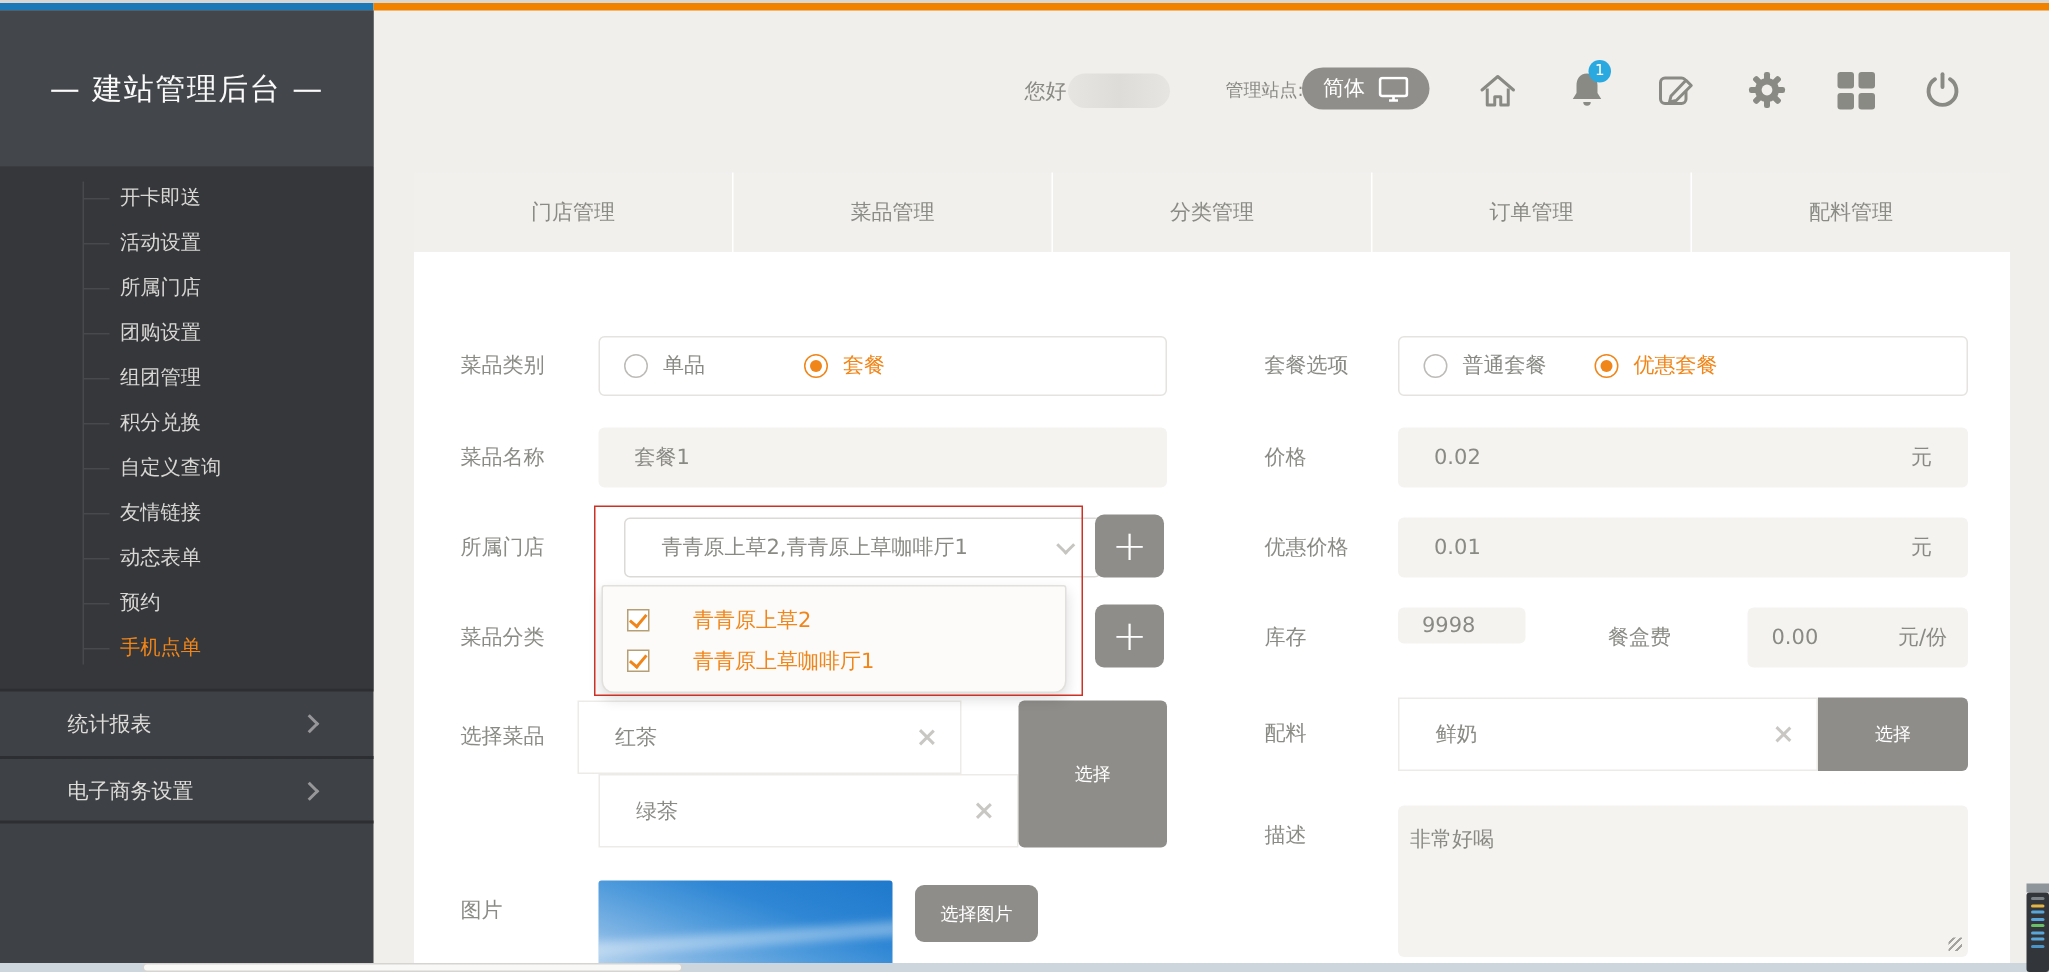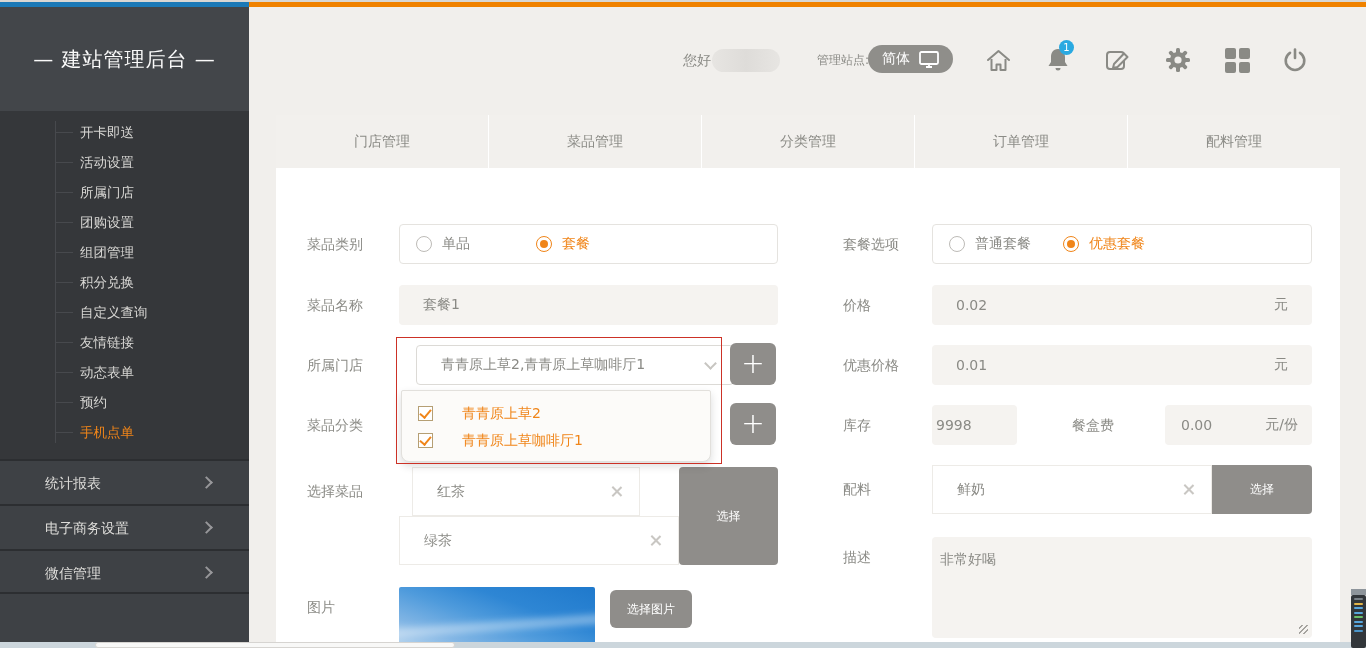--- a/index.html
+++ b/index.html
@@ -125,21 +125,20 @@
       <div class="sm-item"><span class="tick"></span><span>积分兑换</span></div>
       <div class="sm-item"><span class="tick"></span><span>自定义查询</span></div>
       <div class="sm-item"><span class="tick"></span><span>友情链接</span></div>
       <div class="sm-item"><span class="tick"></span><span>动态表单</span></div>
       <div class="sm-item"><span class="tick"></span><span>预约</span></div>
       <div class="sm-item active"><span class="tick"></span><span>手机点单</span></div>
     </nav>
     <div class="sections">
       <div class="sec-item"><span>统计报表</span><i class="chev-right"></i></div>
       <div class="sec-item"><span>电子商务设置</span><i class="chev-right"></i></div>
-      <div class="sec-item"><span>微信管理</span><i class="chev-right"></i></div>
     </div>
   </aside>
 
   <header class="topbar">
     <span class="greeting">您好</span>
     <span class="redact"></span>
     <span class="site-label">管理站点:</span>
     <div class="lang-pill">
       <span>简体</span>
       <span>
@@ -240,21 +239,21 @@
         </div>
       <div class="opt">
           <span class="cb"></span>
           <span>青青原上草咖啡厅1</span>
         </div>
     </div>
 
     <div class="red-rect" style="left:120px; top:169px; width:326px; height:127px"></div>
 
     <div class="lbl" style="left:31px; top:299px; height:49px; line-height:49px">选择菜品</div>
-    <div class="dish-row" style="left:136px; top:299px; width:228px; height:49px">
+    <div class="dish-row" style="left:109px; top:299px; width:256px; height:49px">
       <span>红茶</span>
       <span class="xicon"></span>
     </div>
     <div class="dish-row" style="left:123px; top:348px; width:280px; height:49px">
       <span>绿茶</span>
       <span class="xicon"></span>
     </div>
     <div class="gbtn" style="left:403px; top:299px; width:99px; height:98px; border-radius:4px">选择</div>
 
     <div class="lbl" style="left:31px; top:419px">图片</div>
@@ -279,21 +278,21 @@
         <span class="unit">元</span>
     </div>
 
     <div class="lbl" style="left:567px; top:177px">优惠价格</div>
     <div class="ginput" style="left:656px; top:177px; width:380px; height:40px">
       <span>0.01</span>
         <span class="unit">元</span>
     </div>
 
     <div class="lbl" style="left:567px; top:237px">库存</div>
-    <div class="ginput" style="left:656px; top:237px; width:85px; height:40px; padding:0 4px">
+    <div class="ginput" style="left:656px; top:237px; width:85px; height:24px; padding:0 16px">
         <span>9998</span>
       </div>
     <div class="lbl" style="left:796px; top:237px">餐盒费</div>
     <div class="ginput" style="left:889px; top:237px; width:147px; height:40px; padding:0 14px 0 16px">
       <span>0.00</span>
         <span class="unit">元/份</span>
     </div>
 
     <div class="lbl" style="left:567px; top:297px; height:49px; line-height:49px">配料</div>
     <div class="dish-row" style="left:656px; top:297px; width:280px; height:49px">

